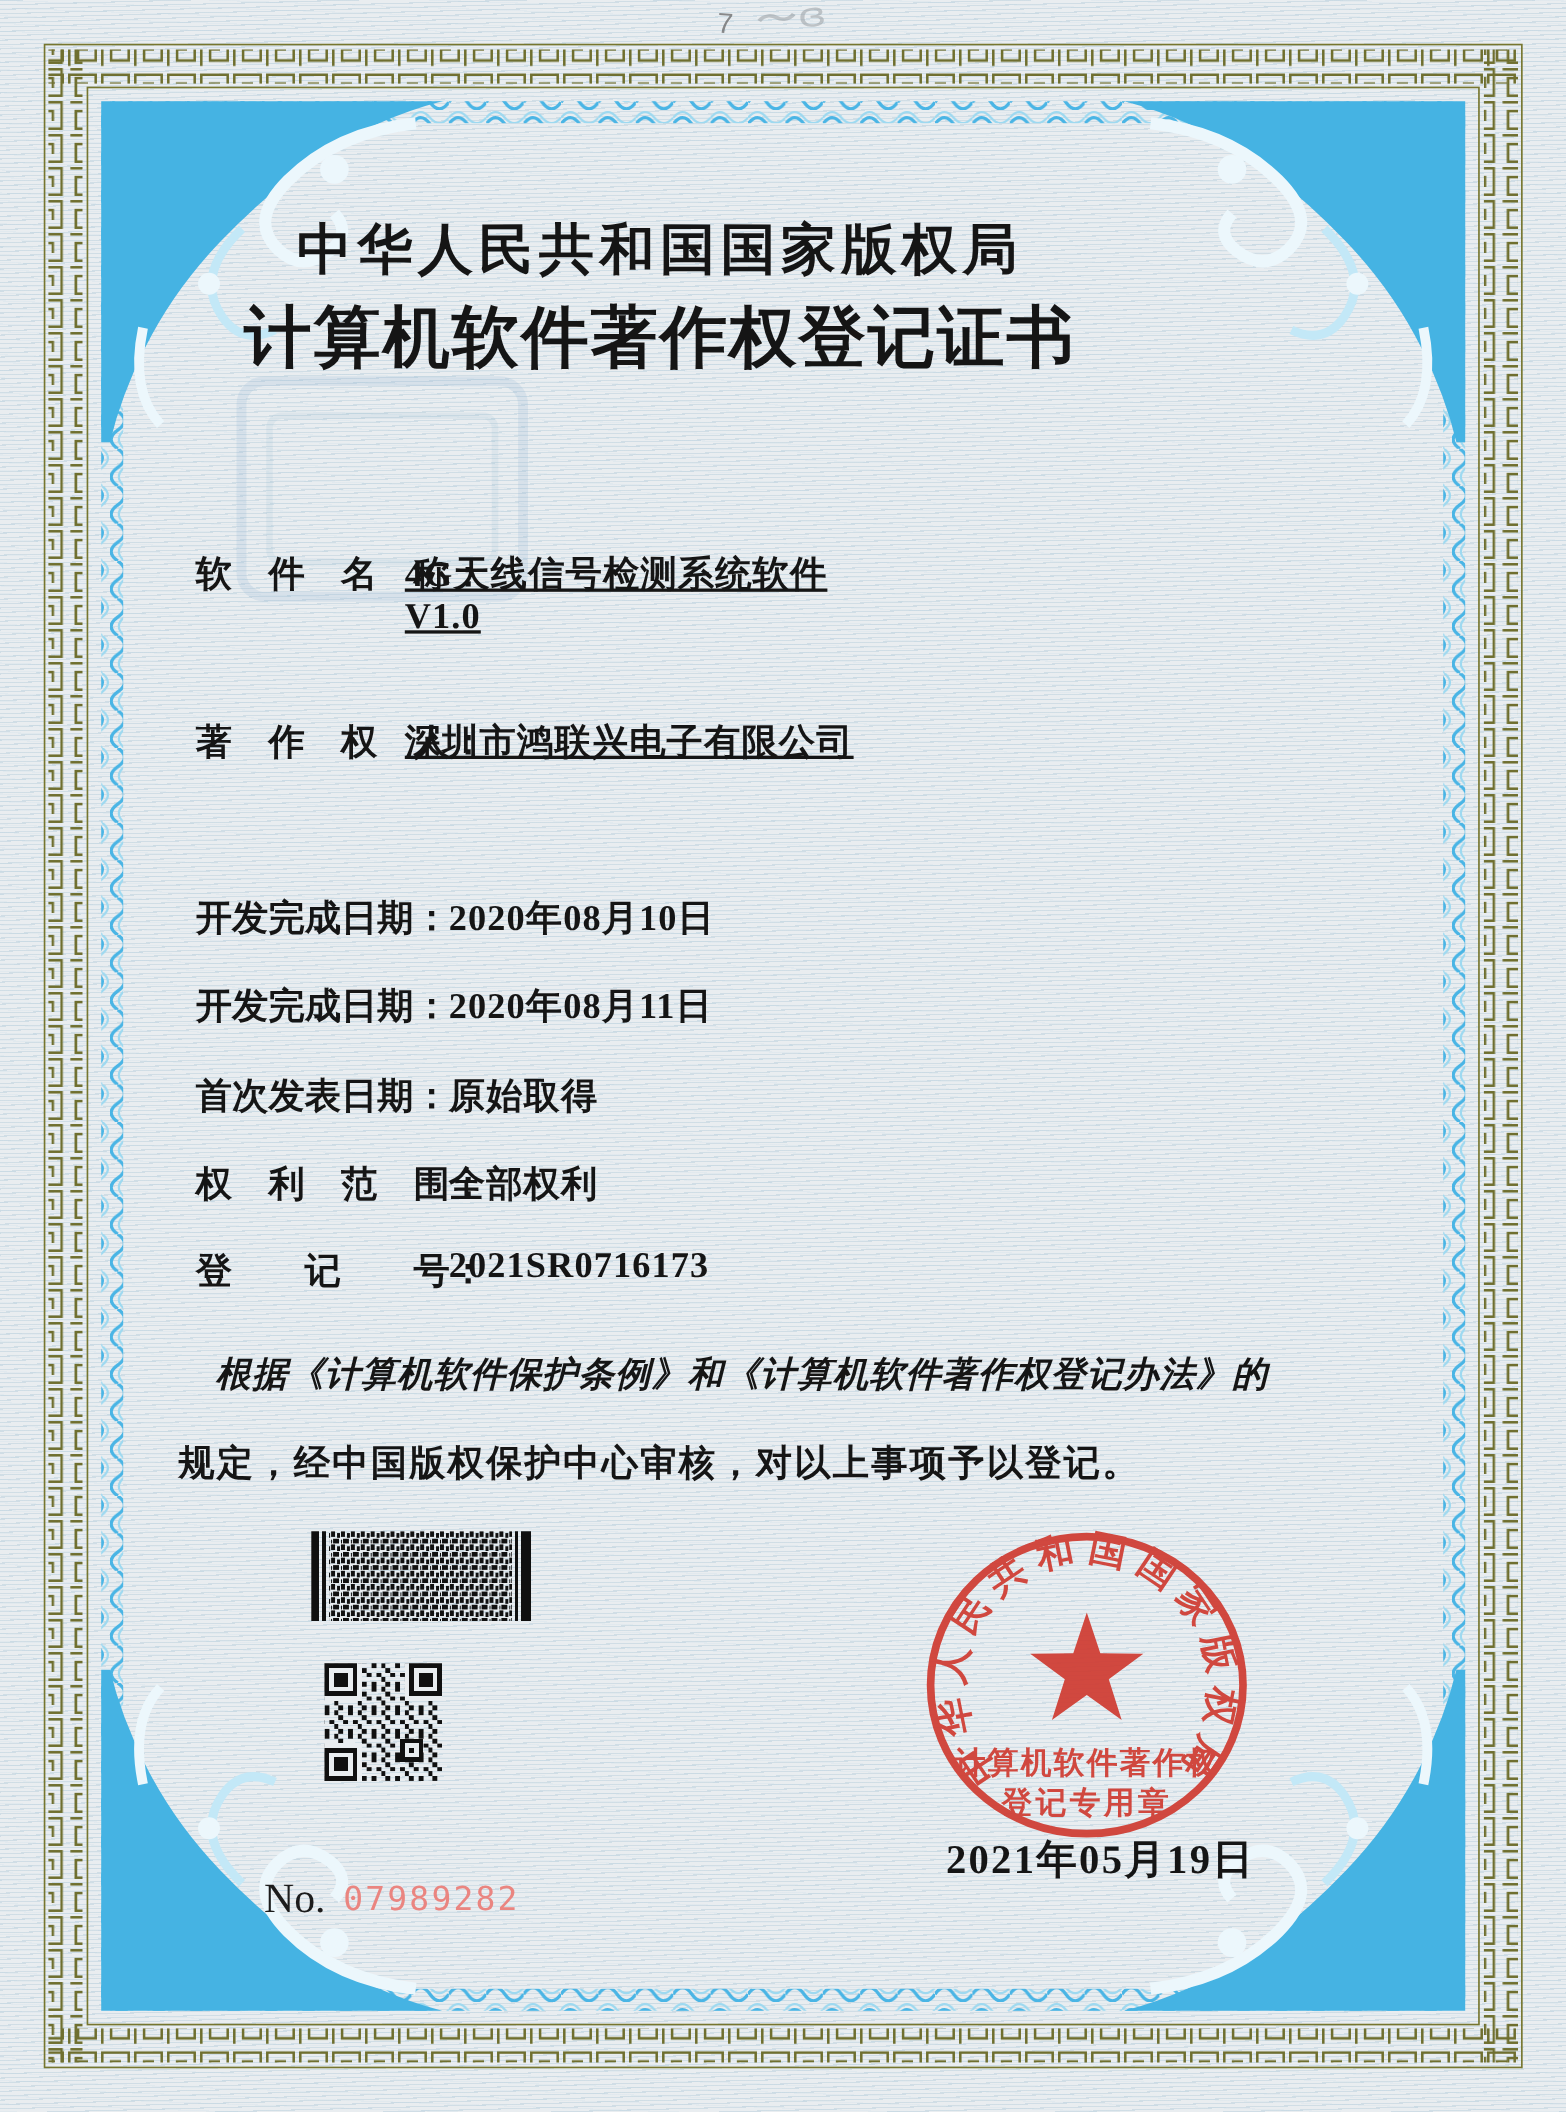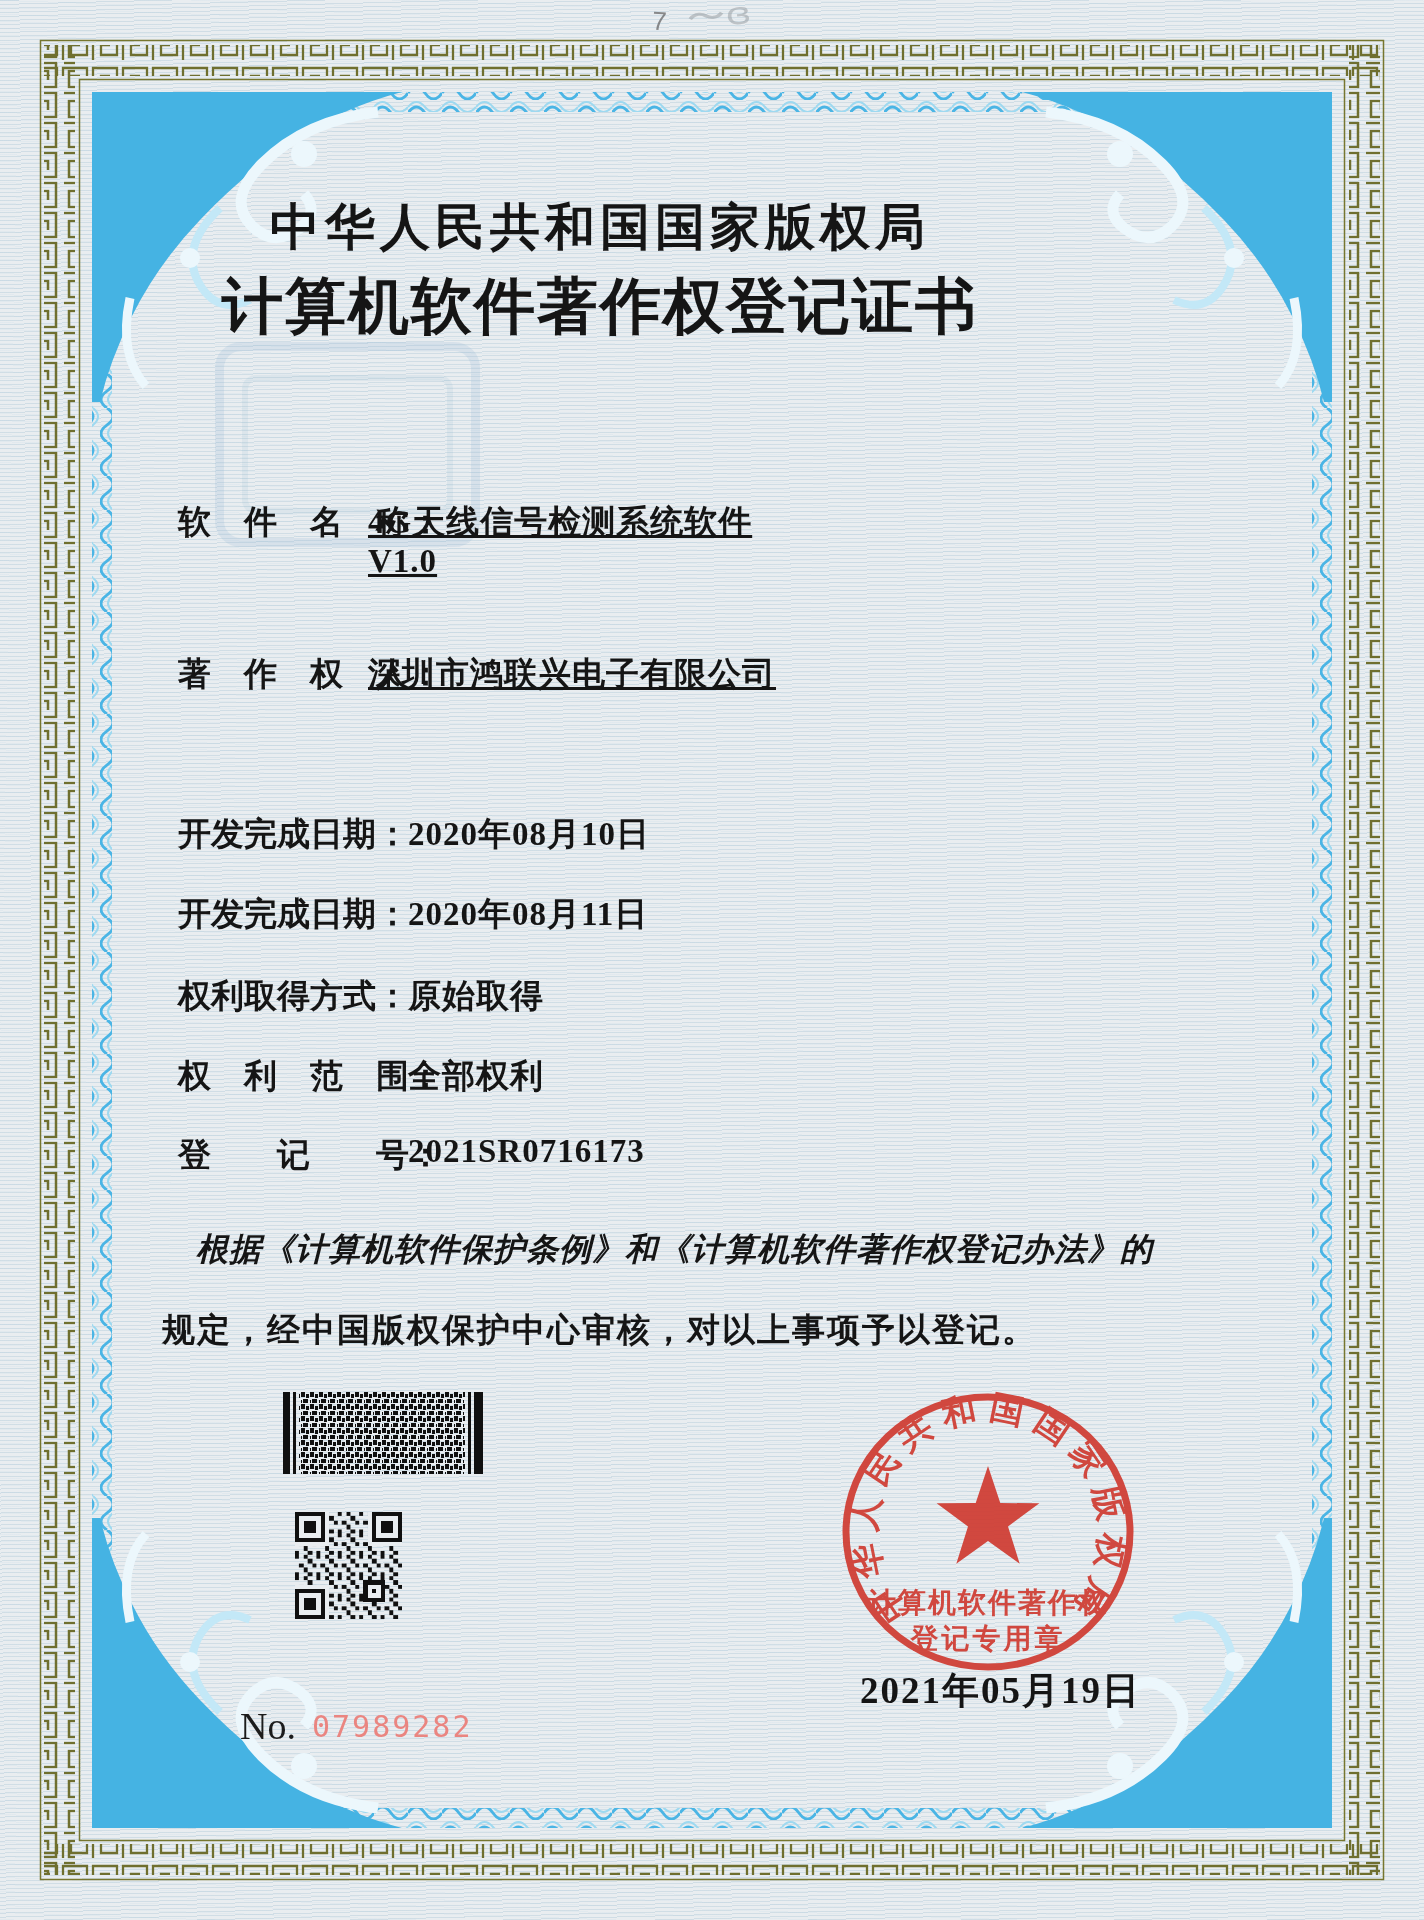--- a/index.html
+++ b/index.html
@@ -113,21 +113,21 @@
 
   <div class="row-label t2">著　作　权　人：</div>
   <div class="row-value v-near t2">深圳市鸿联兴电子有限公司</div>
 
   <div class="row-label t3">开发完成日期：</div>
   <div class="row-value v-far t3">2020年08月10日</div>
 
   <div class="row-label t4">开发完成日期：</div>
   <div class="row-value v-far t4">2020年08月11日</div>
 
-  <div class="row-label t5">权利取得方式：</div>
+  <div class="row-label t5">首次发表日期：</div>
   <div class="row-value v-far t5">原始取得</div>
 
   <div class="row-label t6">权　利　范　围：</div>
   <div class="row-value v-far t6">全部权利</div>
 
   <div class="row-label t7">登　　记　　号：</div>
   <div class="row-value v-far t7">2021SR0716173</div>
 
   <div class="stmt1">根据《计算机软件保护条例》和《计算机软件著作权登记办法》的</div>
   <div class="stmt2">规定，经中国版权保护中心审核，对以上事项予以登记。</div>

